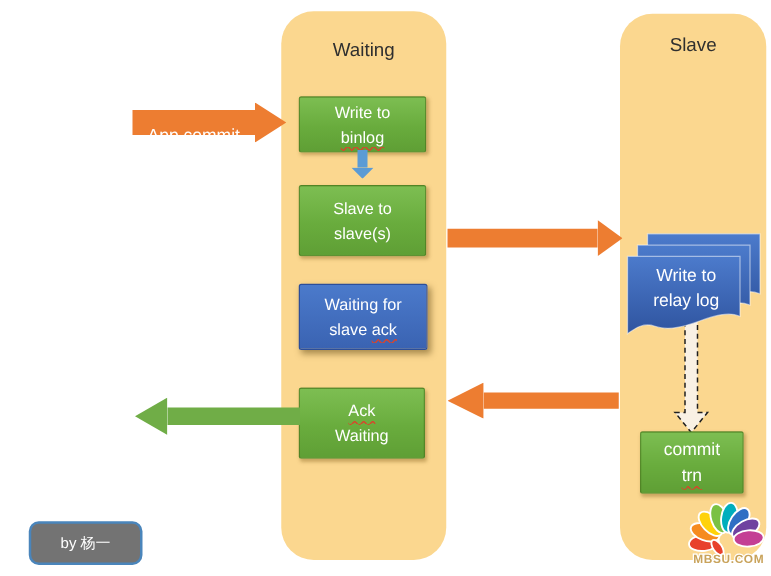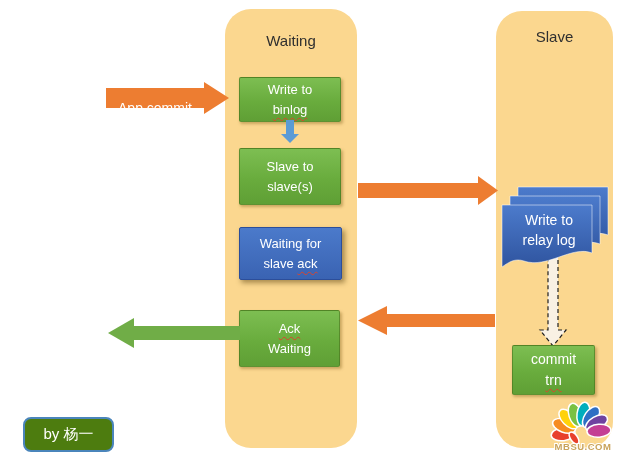--- a/index.html
+++ b/index.html
@@ -15,22 +15,22 @@
   .col-master .col-title{padding-top:23px;}
   .col-slave .col-title{padding-top:17px;}
   
   .app-node{
     position:absolute;left:19px;top:12px;width:88px;height:390px;
     background:#5B9BD5;border-radius:22px;display:flex;align-items:center;justify-content:center;
     color:#fff;font-size:15px;
   }
   .by-box{
     position:absolute;left:23px;top:417px;width:87px;height:31px;
-    background:#4d7c0f;border:2px solid #4A85BB;border-radius:8px;
-    display:flex;align-items:center;justify-content:center;color:#fff;font-size:15px;
+    background:#737373;border:2px solid #4A85BB;border-radius:8px;
+    display:flex;align-items:center;justify-content:center;color:#fff;font-size:12px;
   }
   
   .node{
     position:absolute;display:flex;flex-direction:column;align-items:center;justify-content:center;
     color:#fff;font-size:13px;line-height:1.5;text-align:center;border-radius:2px;
   }
   .green{
     background:linear-gradient(180deg,#7DBE52 0%,#69AC3D 55%,#5F9F35 100%);
     border:1px solid rgba(70,110,25,.55);
     box-shadow:1.5px 2px 3px rgba(110,75,10,.35);

